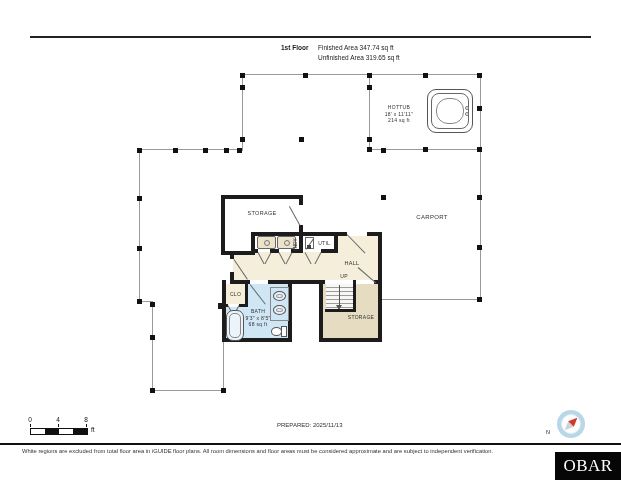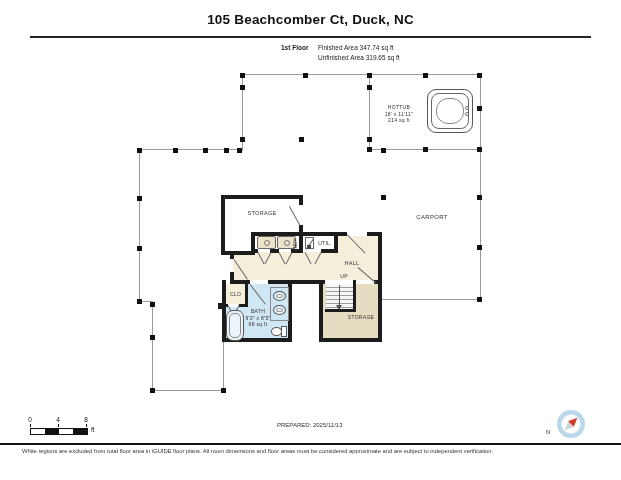--- a/index.html
+++ b/index.html
@@ -49,21 +49,20 @@
   .disclaimer{position:absolute;left:22px;top:448px;font-size:5.8px;color:#333;}
   .logo-box{position:absolute;left:555px;top:452px;width:66px;height:28px;background:#060606;
             color:#fff;display:flex;align-items:center;justify-content:center;
             font-family:"Liberation Serif",serif;font-size:17px;letter-spacing:.5px;}
 </style>
 </head>
 <body>
 
 <div class="page">
 
-  <div class="title">105 Beachcomber Ct, Duck, NC</div>
   <div class="hdr-rule"></div>
   <span class="floor-label">1st Floor</span>
   <span class="area-line1">Finished Area 347.74 sq ft</span>
   <span class="area-line2">Unfinished Area 319.65 sq ft</span>
 
   <div id="lines-layer" class="abs">
       <div class="dline" style="left: 242px; top: 74px; width: 238px; height: 1px;"></div>
       <div class="dline" style="left: 242px; top: 74px; width: 1px; height: 77px;"></div>
       <div class="dline" style="left: 369px; top: 74px; width: 1px; height: 76px;"></div>
       <div class="dline" style="left: 480px; top: 74px; width: 1px; height: 226px;"></div>
@@ -237,14 +236,15 @@
   <div class="compass">
     <div class="compass-inner"></div>
     <div class="needle">
       <div class="needle-gray"></div>
         <div class="needle-red"></div>
     </div>
   </div>
   <div class="compass-n">N</div>
   <div class="ftr-rule"></div>
   <div class="disclaimer">White regions are excluded from total floor area in iGUIDE floor plans. All room dimensions and floor areas must be considered approximate and are subject to independent verification.</div>
+  <div class="logo-box">OBAR</div>
 
 </div>
 
 </body></html>

